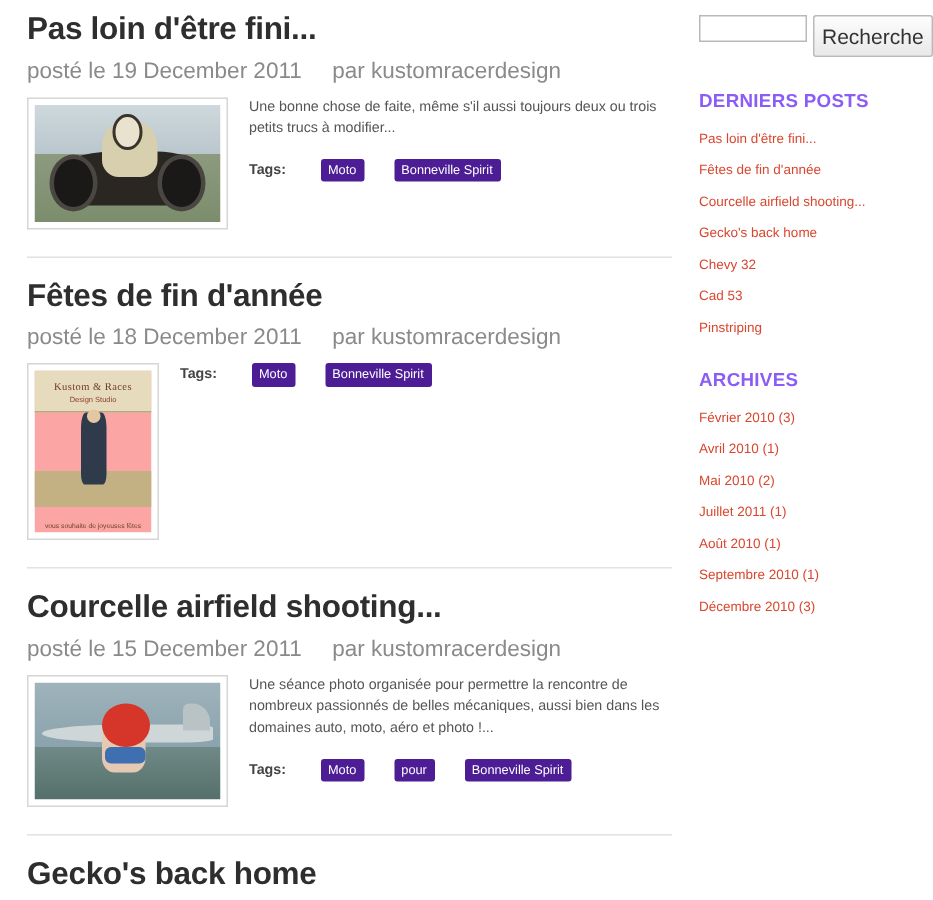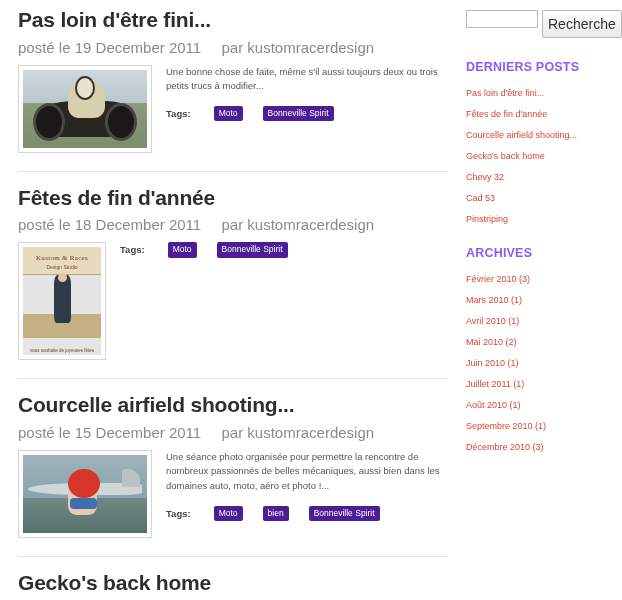--- a/index.html
+++ b/index.html
@@ -150,21 +150,21 @@
   }
   .art1 .wheel { position: absolute; bottom: 8%; width: 26%; height: 0; padding-bottom: 26%;
     background: #1b1917; border-radius: 50%; border: 3px solid #4a4642; }
   .art1 .wheel.l { left: 8%; }
   .art1 .wheel.r { right: 8%; }
   .art1 .rider { position: absolute; left: 36%; top: 14%; width: 30%; height: 48%;
     background: #d8cfae; border-radius: 46% 46% 30% 30%; }
   .art1 .helmet { position: absolute; left: 42%; top: 8%; width: 16%; height: 0; padding-bottom: 16%;
     background: #e8e2cf; border-radius: 50%; border: 2px solid #3a332a; }
 
-  .art2 { background: #e5e5e5; }
+  .art2 { background: #fca5a5; }
   .art2 .poster-top {
     position: absolute; top: 0; left: 0; right: 0; height: 26%;
     background: #e6dcbd; border-bottom: 1px solid #b8a87e;
   }
   .art2 .poster-title {
     position: absolute; top: 6%; left: 0; right: 0; text-align: center;
     font-family: "Liberation Serif", serif; font-size: 7px; color: #6e3a27; letter-spacing: .3px;
   }
   .art2 .poster-sub {
     position: absolute; top: 16%; left: 0; right: 0; text-align: center;
@@ -298,21 +298,21 @@
               <div class="shorts"></div>
               <div class="hair"></div>
             </div>
           </div>
         </div>
         <div class="post-right">
           <p class="excerpt">Une séance photo organisée pour permettre la rencontre de nombreux passionnés de belles mécaniques, aussi bien dans les domaines auto, moto, aéro et photo !...</p>
           <div class="tags-row">
             <span class="tags-label">Tags:</span>
             <span class="tag">Moto</span>
-            <span class="tag">bien</span>
+            <span class="tag">pour</span>
             <span class="tag">Bonneville Spirit</span>
           </div>
         </div>
       </div>
     </div>
 
     <hr class="divider">
 
     <div class="post">
       <h2 class="post-title">Gecko's back home</h2>
@@ -337,24 +337,22 @@
         <li><a href="#">Chevy 32</a></li>
         <li><a href="#">Cad 53</a></li>
         <li><a href="#">Pinstriping</a></li>
       </ul>
     </div>
 
     <div class="widget">
       <h3 class="widget-title">ARCHIVES</h3>
       <ul class="widget-list">
         <li><a href="#">Février 2010 (3)</a></li>
-        <li><a href="#">Mars 2010 (1)</a></li>
         <li><a href="#">Avril 2010 (1)</a></li>
         <li><a href="#">Mai 2010 (2)</a></li>
-        <li><a href="#">Juin 2010 (1)</a></li>
         <li><a href="#">Juillet 2011 (1)</a></li>
         <li><a href="#">Août 2010 (1)</a></li>
         <li><a href="#">Septembre 2010 (1)</a></li>
         <li><a href="#">Décembre 2010 (3)</a></li>
       </ul>
     </div>
 
   </div>
 
 </div>

